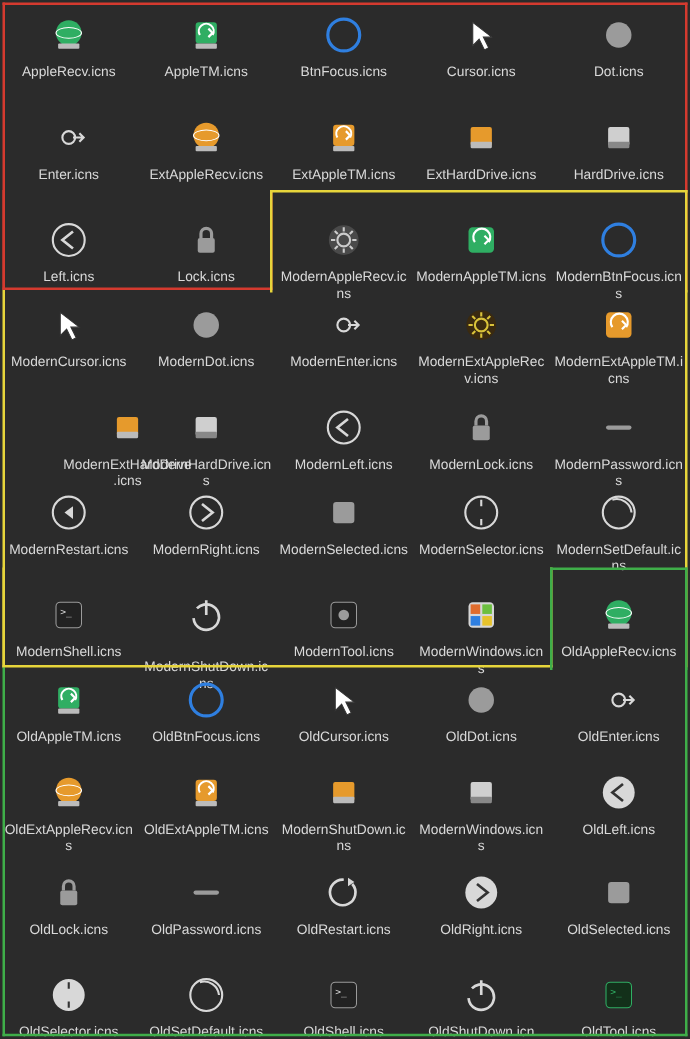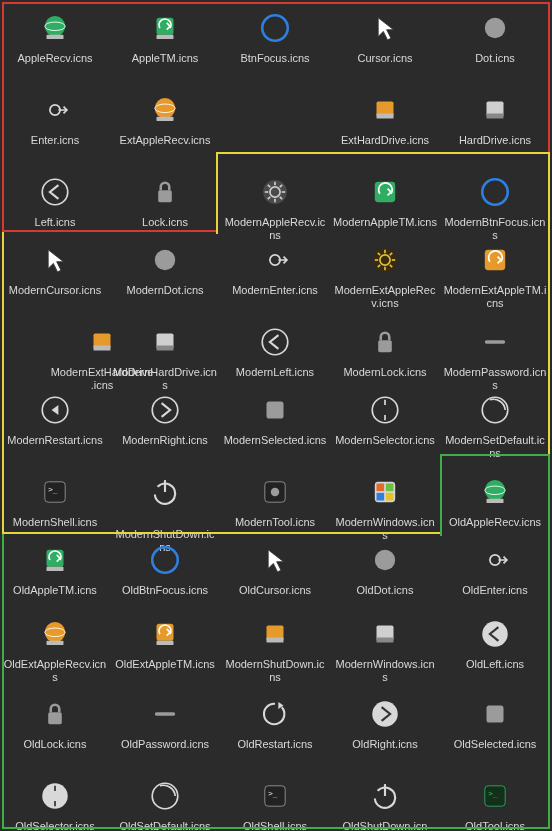--- a/index.html
+++ b/index.html
@@ -74,20 +74,31 @@
     <div class="cell" style="left: 110px; top: 90px;">
       <div class="icon-slot">
         <svg width="34" height="34" viewBox="0 0 40 40">
           <circle cx="20" cy="18" r="12" fill="#e69a2c"></circle>
           <ellipse cx="20" cy="18" rx="12" ry="5" fill="none" stroke="#fff" stroke-width="1"></ellipse>
           <rect x="10" y="28" width="20" height="5" rx="1" fill="#bbb"></rect>
         </svg>
       </div>
       <div class="label">ExtAppleRecv.icns</div>
     </div>
+    <div class="cell" style="left: 220px; top: 90px;">
+      <div class="icon-slot">
+        <svg width="34" height="34" viewBox="0 0 40 40">
+          <rect x="10" y="8" width="20" height="20" rx="3" fill="#e69a2c"></rect>
+          <path d="M14 20 A7 7 0 1 1 26 20" fill="none" stroke="#fff" stroke-width="2"></path>
+          <path d="M22 14 L26 18 L22 22" fill="none" stroke="#fff" stroke-width="2"></path>
+          <rect x="10" y="28" width="20" height="5" rx="1" fill="#bbb"></rect>
+        </svg>
+      </div>
+      <div class="label">ExtAppleTM.icns</div>
+    </div>
     <div class="cell" style="left: 330px; top: 90px;">
       <div class="icon-slot">
         <svg width="34" height="34" viewBox="0 0 40 40">
           <rect x="10" y="10" width="20" height="18" rx="2" fill="#e69a2c"></rect>
           <rect x="10" y="24" width="20" height="6" rx="1" fill="#bbb"></rect>
         </svg>
       </div>
       <div class="label">ExtHardDrive.icns</div>
     </div>
     <div class="cell" style="left: 440px; top: 90px;">

